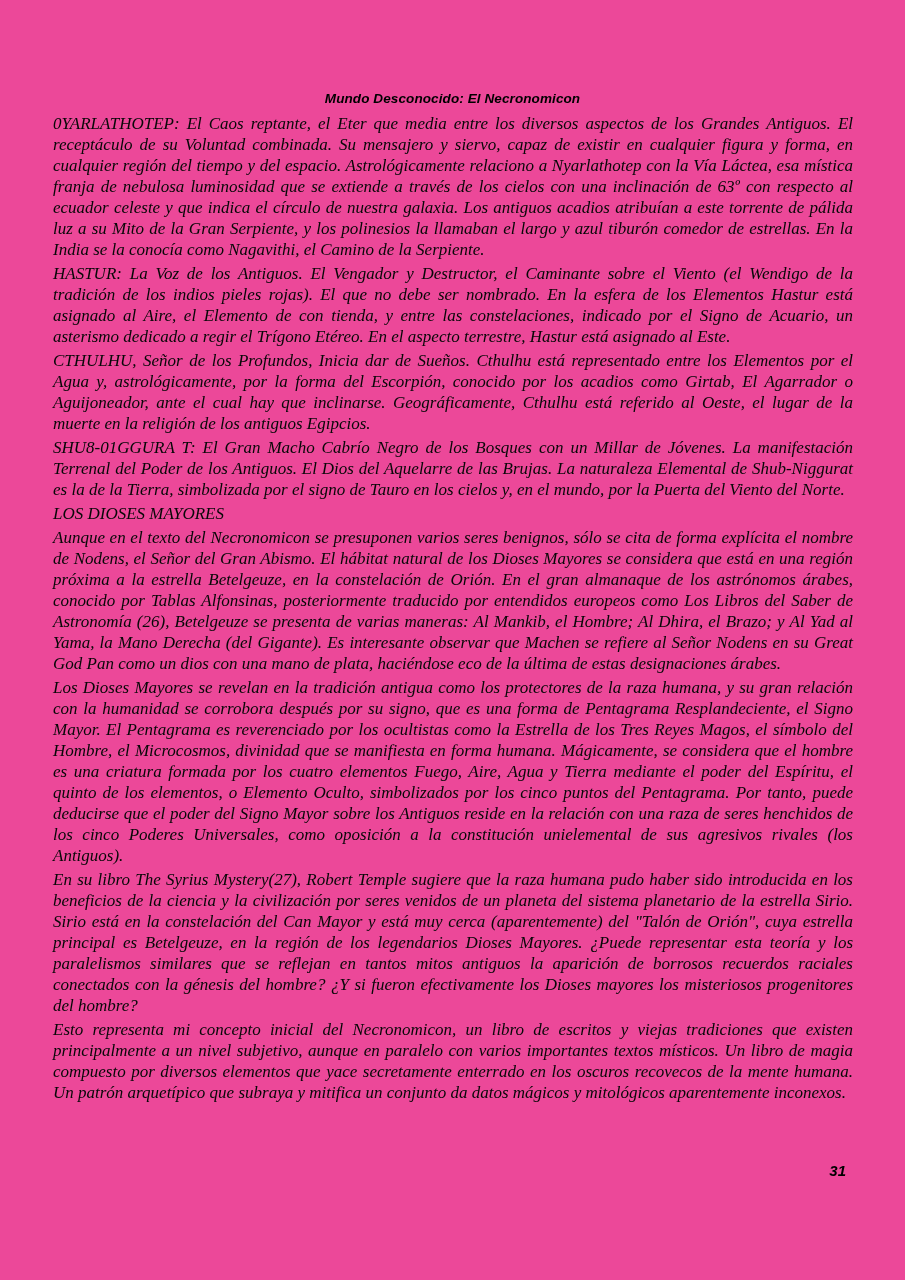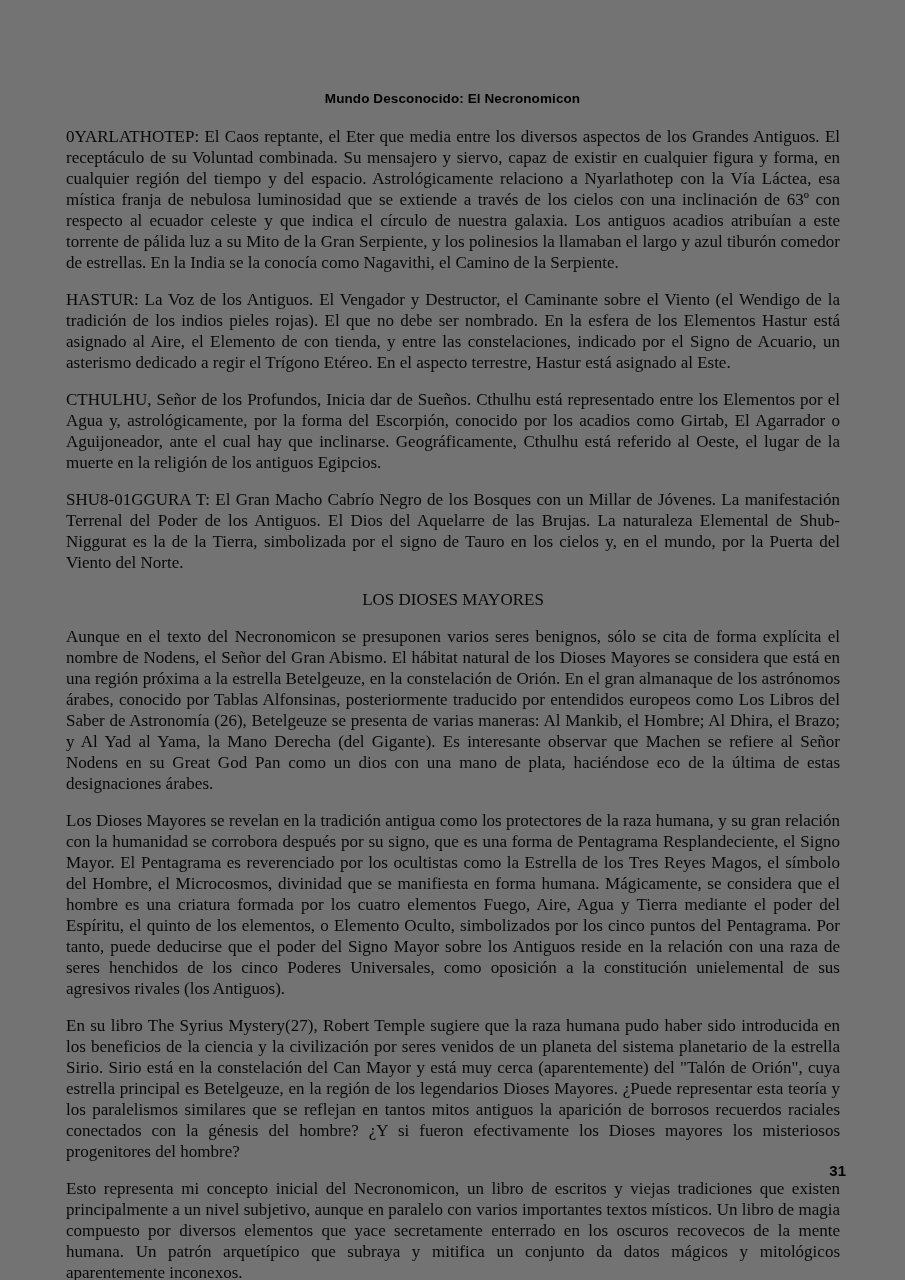--- a/index.html
+++ b/index.html
@@ -4,22 +4,23 @@
 <style>
   html, body {
     margin: 0;
     padding: 0;
     background: #ffffff;
   }
   .page {
     position: relative;
     width: 905px;
     height: 1280px;
-    background: #737373;
+    background: #ec4899;
     overflow: hidden;
+    font-style: italic;
   }
   .doc-title {
     position: absolute;
     top: 91px;
     left: 0;
     width: 905px;
     text-align: center;
     font-family: "Liberation Sans", sans-serif;
     font-weight: bold;
     font-size: 13.5px;
@@ -32,25 +33,25 @@
     left: 50px;
     width: 806px;
     font-family: "Liberation Serif", serif;
     font-size: 17px;
     line-height: 21px;
     color: #080808;
     text-align: justify;
     text-justify: inter-word;
   }
   .doc-body p.para {
-    margin: 16px;
+    margin: 3px;
     padding: 0;
   }
   .doc-body p.heading {
-    text-align: center;
+    text-align: left;
   }
   .page-number {
     position: absolute;
     top: 1162px;
     right: 59px;
     font-family: "Liberation Sans", sans-serif;
     font-weight: bold;
     font-size: 15px;
     color: #000000;
   }

